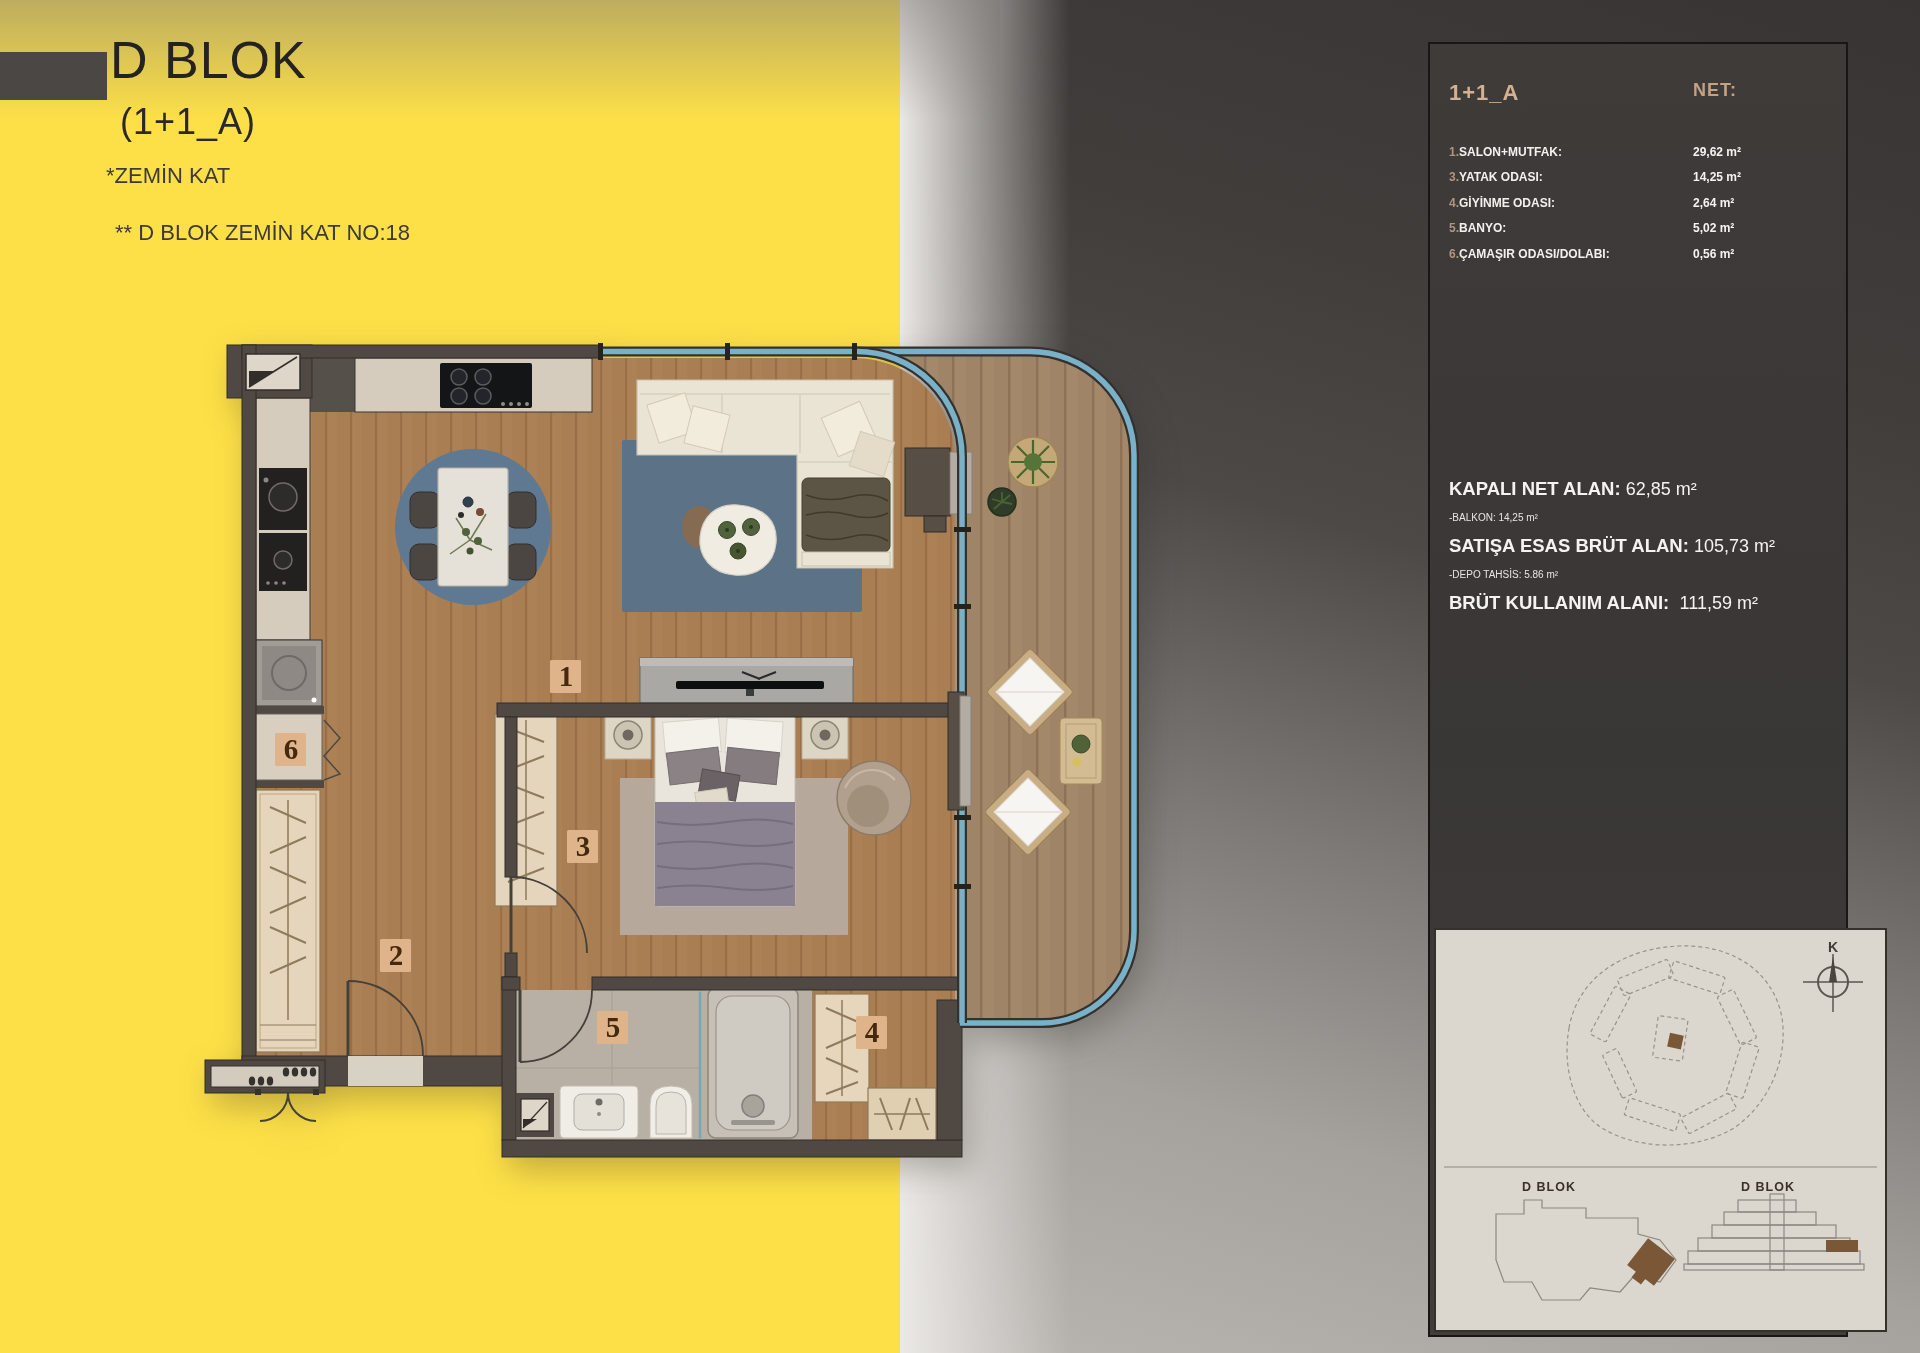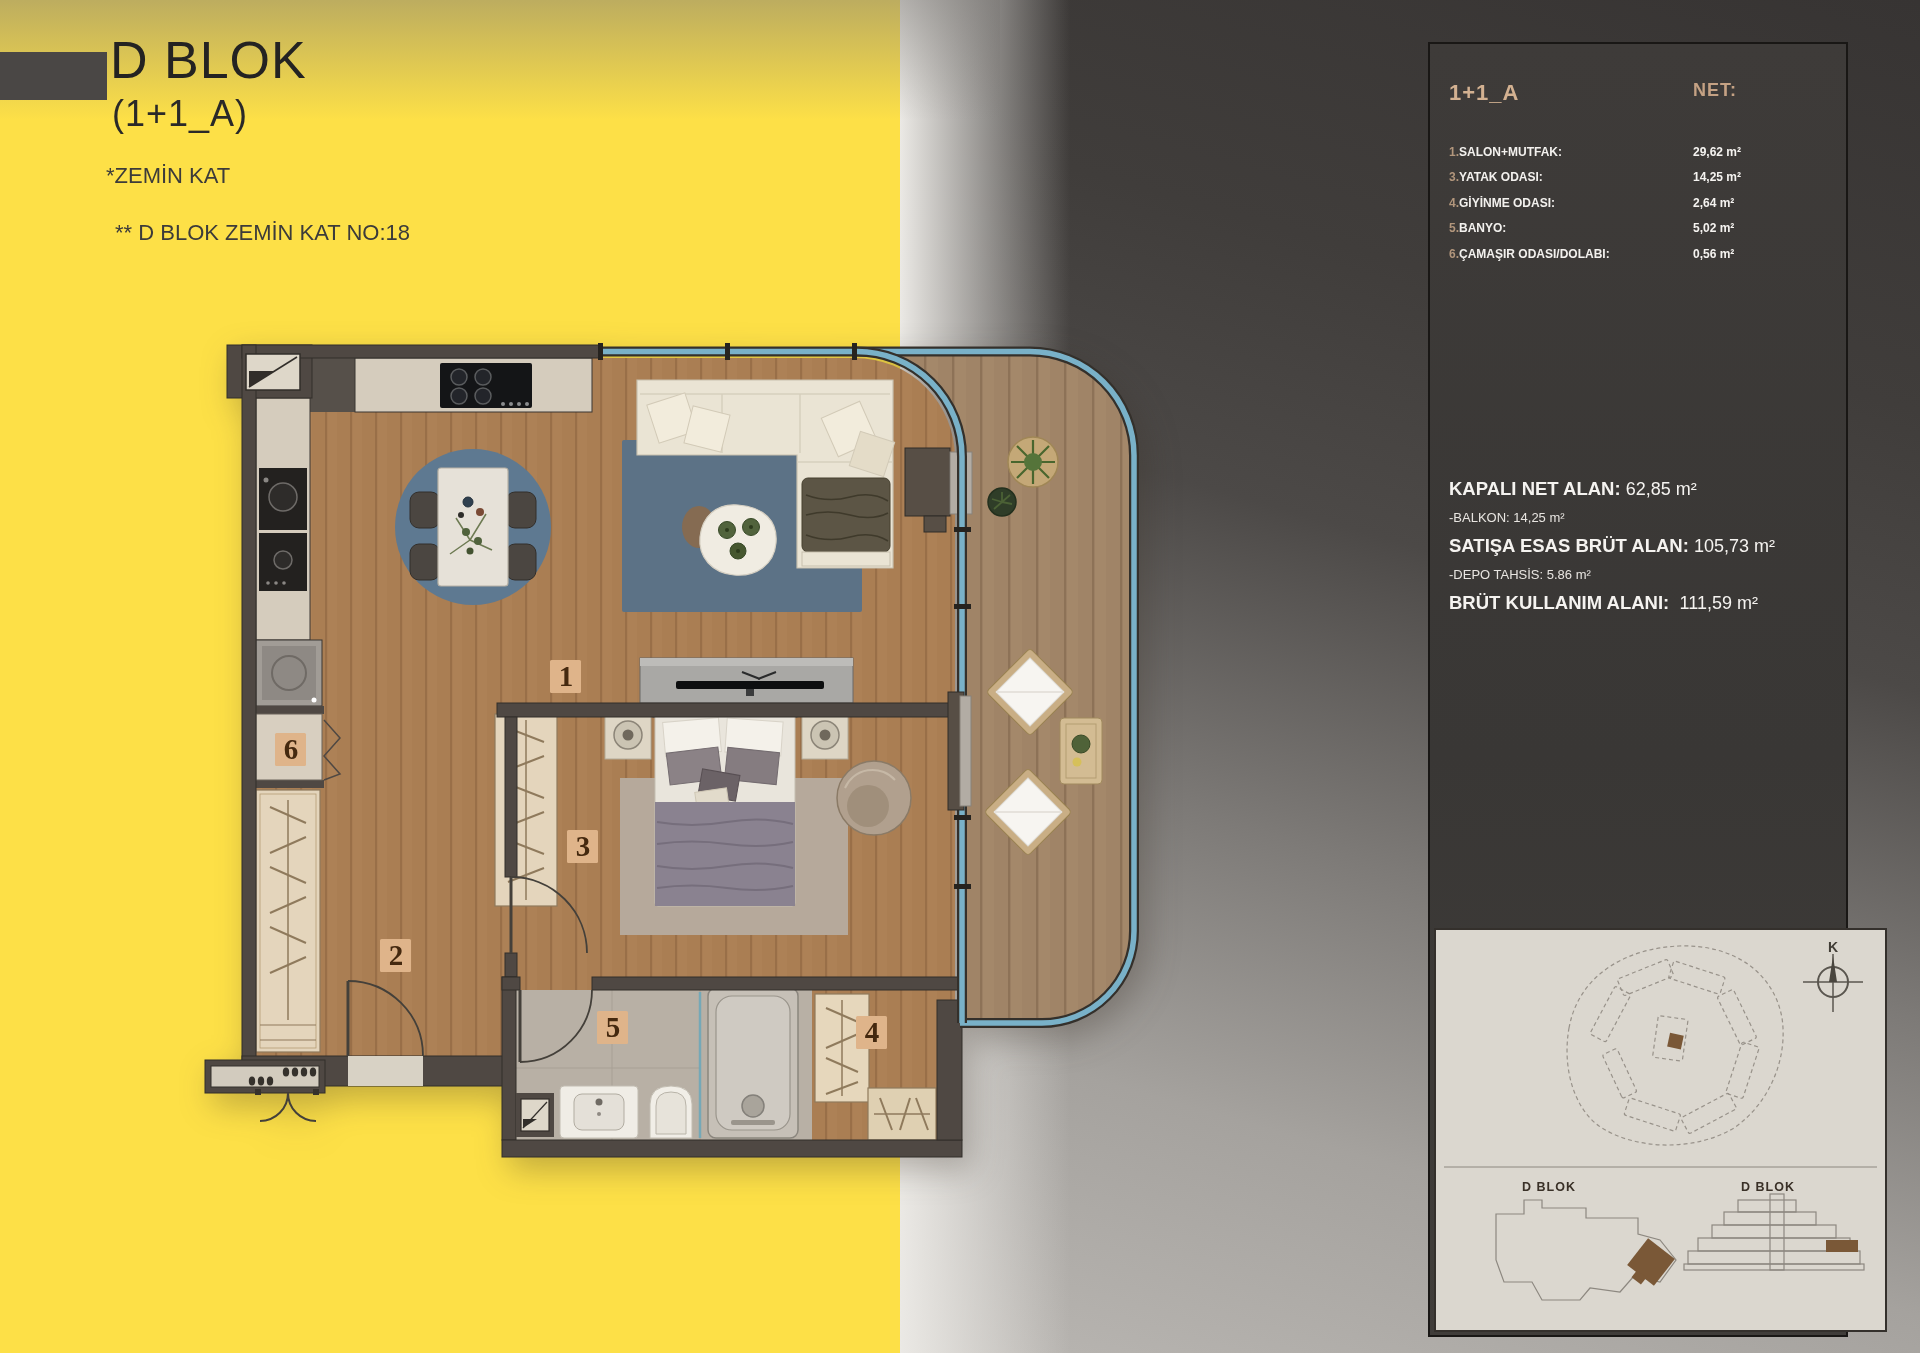--- a/index.html
+++ b/index.html
@@ -10,21 +10,21 @@
   .bg-dark{position:absolute;left:900px;top:0;width:1020px;height:1353px;
     background:linear-gradient(196deg,#373433 0%,#403d3b 25%,#4c4947 42%,#7d7a77 62%,#a5a29e 80%,#b9b6b2 100%);}
   .bg-dark::before{content:"";position:absolute;left:0;top:0;bottom:0;width:170px;
     background:linear-gradient(90deg,#ebe9e5 0%,rgba(235,233,229,0) 100%);}
   .top-shade{position:absolute;left:0;top:0;width:1000px;height:120px;
     background:linear-gradient(180deg,rgba(125,122,119,.5),rgba(125,122,119,0));}
 
   
   .title-bar{position:absolute;left:0;top:52px;width:107px;height:48px;background:#4a4745;}
   .title-main{position:absolute;left:110px;top:30px;font-size:52px;letter-spacing:1px;color:#242322;font-weight:normal;margin:0;}
-  .title-sub{position:absolute;left:112px;top:93px;font-size:36px;letter-spacing:1px;color:#2a2928;font-weight:normal;margin:0;}
+  .title-sub{position:absolute;left:112px;top:93px;font-size:36px;letter-spacing:1px;color:#2a2928;font-weight:normal;margin:8px;}
   .title-note1{position:absolute;left:106px;top:163px;font-size:22px;color:#3c3b3a;margin:0;}
   .title-note2{position:absolute;left:107px;top:212px;font-size:22px;color:#3c3b3a;margin:8px;}
 
   
   .plan{position:absolute;left:0;top:0;filter:drop-shadow(8px 12px 16px rgba(55,45,35,.30));}
   .room-num{font-family:"Liberation Serif",serif;font-weight:bold;font-size:29px;fill:#45290f;}
 
   
   .panel{position:absolute;left:1428px;top:42px;width:420px;height:1295px;
     border:2px solid #191715;box-sizing:border-box;
@@ -32,21 +32,21 @@
   .panel-unit{position:absolute;left:19px;top:36px;font-size:22px;font-weight:bold;color:#d3b191;letter-spacing:1px;}
   .panel-net{position:absolute;left:263px;top:36px;font-size:18px;font-weight:bold;color:#c5a284;letter-spacing:1px;}
   .rooms{position:absolute;left:19px;top:96px;right:10px;}
   .room-row{display:grid;grid-template-columns:244px 1fr;line-height:25.4px;font-size:12px;font-weight:bold;}
   .room-row .num{color:#b2967c;}
   .room-row .name{color:#f3f1ee;}
   .room-row .area{color:#f5f3f0;}
   .summary{position:absolute;left:19px;top:430px;right:10px;}
   .s-bold{font-size:18.5px;line-height:29px;color:#f5f3f0;font-weight:bold;}
   .s-bold .val{font-weight:normal;font-size:18px;}
-  .s-small{font-size:13px;line-height:27px;color:#e8e5e1;font-weight:normal;}
+  .s-small{font-size:10px;line-height:27px;color:#e8e5e1;font-weight:normal;}
   .sitebox{position:absolute;left:4px;top:884px;width:453px;height:404px;background:#dbd7cf;
     border:2px solid #34302c;box-sizing:border-box;}
   .sitebox svg{display:block;}
   .site-label{font-family:"Liberation Sans",sans-serif;font-size:12.5px;font-weight:bold;fill:#3a3128;letter-spacing:1px;}
   .compass-k{font-size:14px;font-weight:bold;fill:#413d36;font-family:"Liberation Sans",sans-serif;}
 </style>
 </head>
 <body>
 
 <div class="page">

